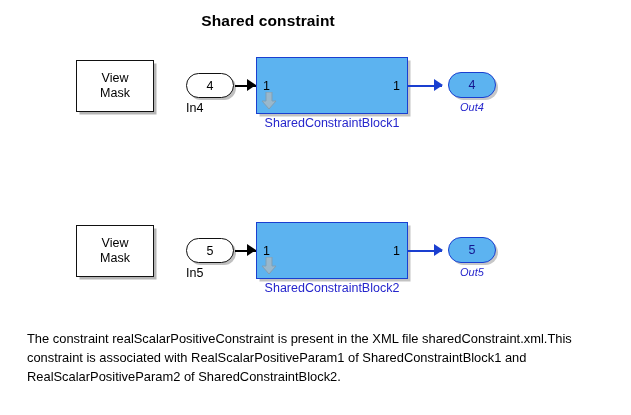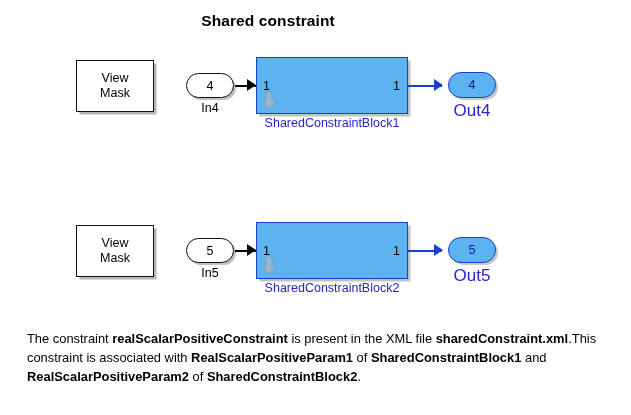--- a/index.html
+++ b/index.html
@@ -83,21 +83,21 @@
     justify-content: center;
     font-size: 12.5px;
     color: #000;
     box-shadow: 2.5px 2.5px 0px -0.5px rgba(130,130,130,0.5);
   }
   .inport-label {
     position: absolute;
     left: 186px;
     top: 51px;
     width: 48px;
-    text-align: center;
+    text-align: left;
     font-size: 12.5px;
     color: #000;
   }
 
   
   .wire-black {
     position: absolute;
     height: 1.6px;
     background: #000000;
   }
@@ -187,35 +187,36 @@
     font-size: 12.5px;
     color: #16168f;
     box-shadow: 2.5px 2.5px 0px -0.5px rgba(130,130,130,0.45);
   }
   .outport-label {
     position: absolute;
     left: 448px;
     top: 51px;
     width: 48px;
     text-align: center;
-    font-size: 17px;
+    font-size: 11px;
     color: #2626cc;
+    font-style: italic;
   }
 
   
   .description {
     position: absolute;
     left: 27px;
     top: 330px;
     width: 590px;
     font-size: 12.9px;
     line-height: 18.8px;
     color: #000;
   }
-  .description b { font-weight: bold; }
+  .description b { font-weight: normal; }
 </style>
 </head>
 <body>
 
 <div id="canvas">
 
   <div class="diagram-title">Shared constraint</div>
 
   <div class="row row-1">
 

